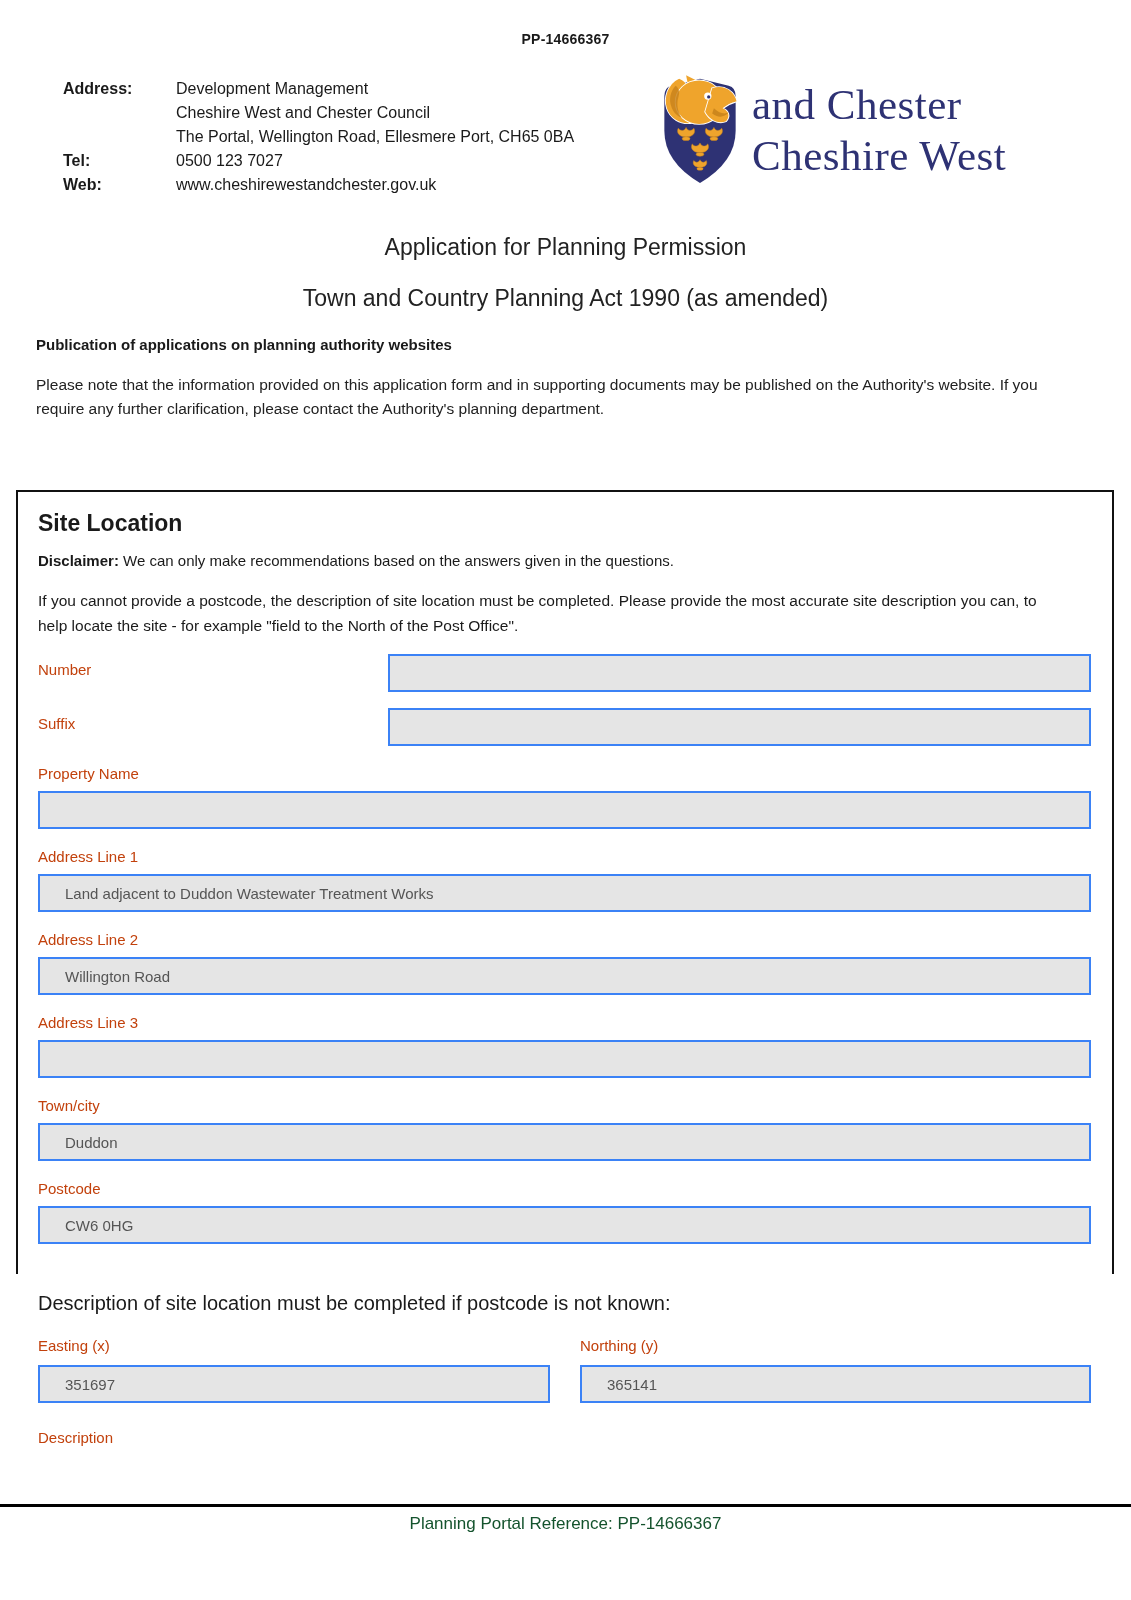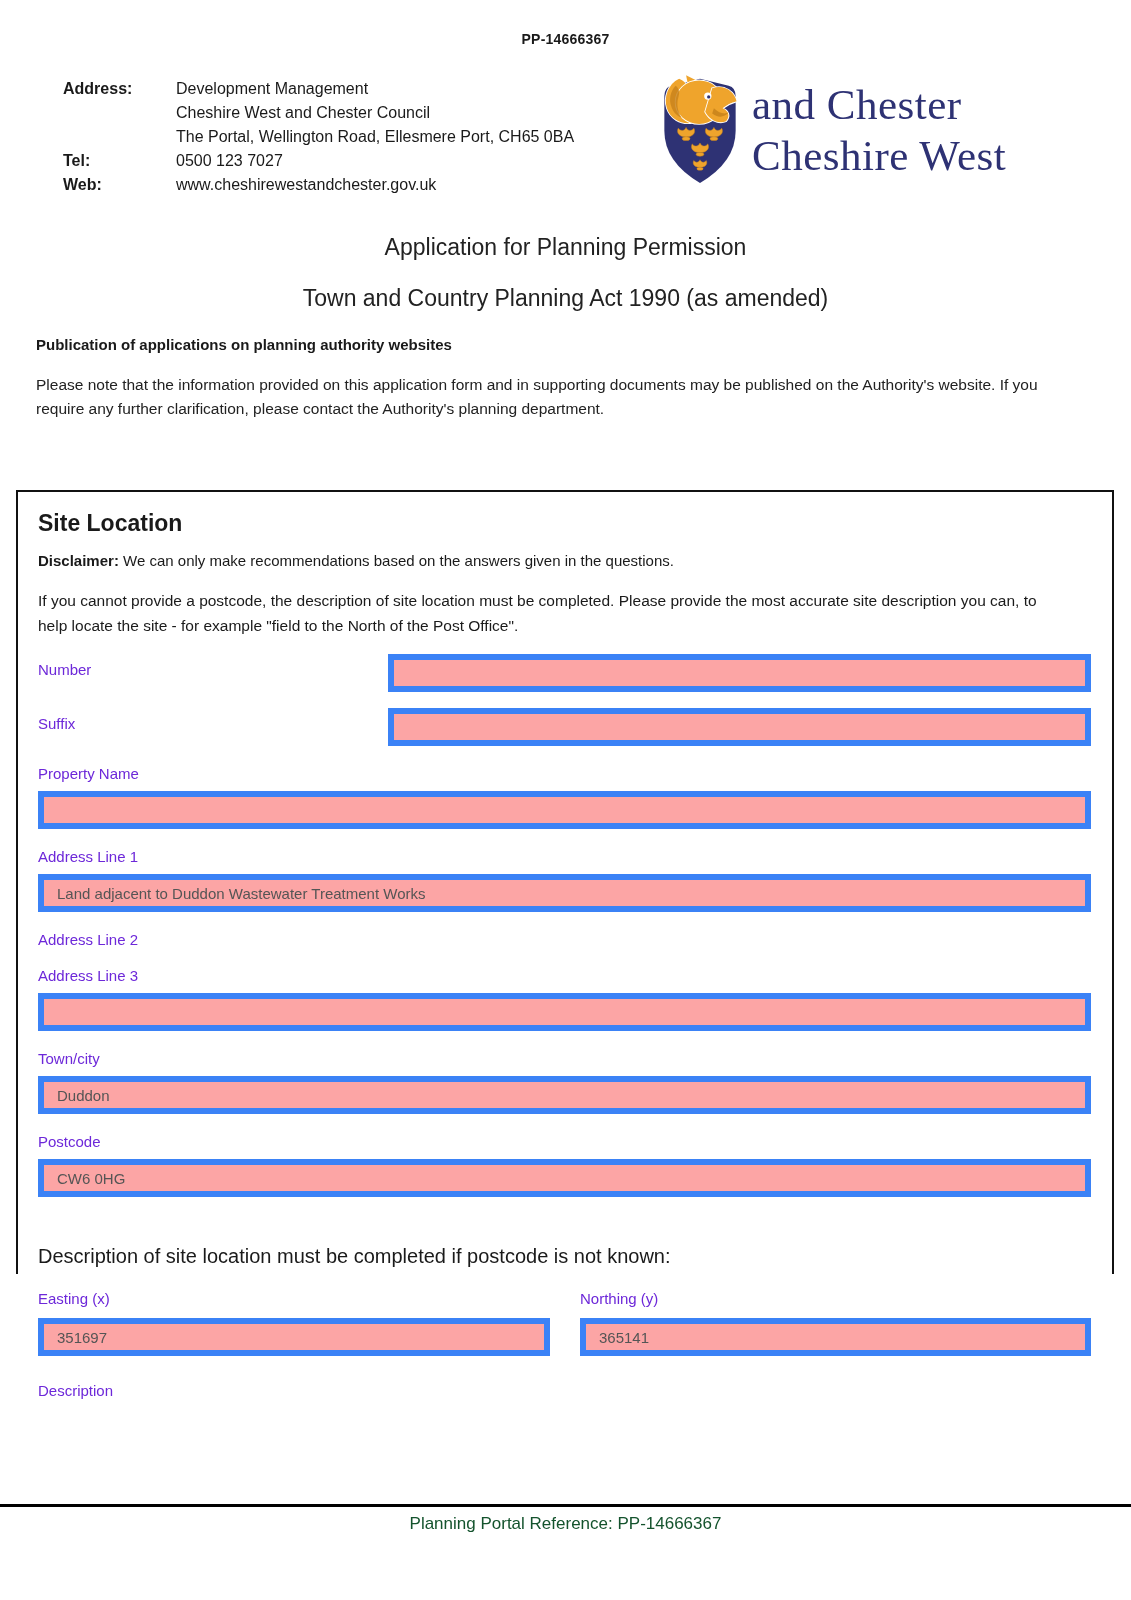--- a/index.html
+++ b/index.html
@@ -42,30 +42,30 @@
     padding:16px 21px 0 20px;
   }
   .site-heading { font-size:23px; font-weight:bold; margin-top:2px; }
   .disclaimer { font-size:15px; margin-top:15px; }
   .disclaimer b { font-weight:bold; }
   .site-intro { font-size:15.5px; line-height:25px; margin-top:19px; width:1030px; }
   .inline-field { display:flex; margin-top:16px; }
   .inline-field .flabel { flex:0 0 350px; font-size:15px; padding-top:7px; }
   .inline-field input { flex:1 1 auto; }
   .field-group { margin-top:19px; }
-  .flabel { font-size:15px; color:#6d28d9; display:block; }
+  .flabel { font-size:15px; color:#c2410c; display:block; }
   .field-group .flabel { margin-bottom:9px; }
   input.box {
     display:block;
     height:38px;
-    border:6px solid #3b82f6;
-    background:#fca5a5;
+    border:2px solid #3b82f6;
+    background:#e5e5e5;
     font-family:"Liberation Sans", sans-serif;
     font-size:15px; color:#555;
-    padding:0 13px;
+    padding:0 25px;
     width:100%;
     border-radius:0;
     outline:none;
   }
   .desc-heading { margin-top:48px; font-size:20px; font-weight:normal; color:#1a1a1a; }
   .coord-row { display:flex; margin-top:22px; }
   .coord-col-e { width:514px; margin-right:30px; }
   .coord-col-n { width:513px; }
   .coord-row .flabel { margin-bottom:11px; }
   .desc-label { margin-top:26px; }
@@ -173,20 +173,21 @@
       <input class="box" type="text" value="" style="">
     </div>
 
     <div class="field-group">
       <span class="flabel">Address Line 1</span>
       <input class="box" type="text" value="Land adjacent to Duddon Wastewater Treatment Works" style="">
     </div>
 
     <div class="field-group">
       <span class="flabel">Address Line 2</span>
+      <input class="box" type="text" value="Willington Road" style="">
     </div>
 
     <div class="field-group">
       <span class="flabel">Address Line 3</span>
       <input class="box" type="text" value="" style="">
     </div>
 
     <div class="field-group">
       <span class="flabel">Town/city</span>
       <input class="box" type="text" value="Duddon" style="">

